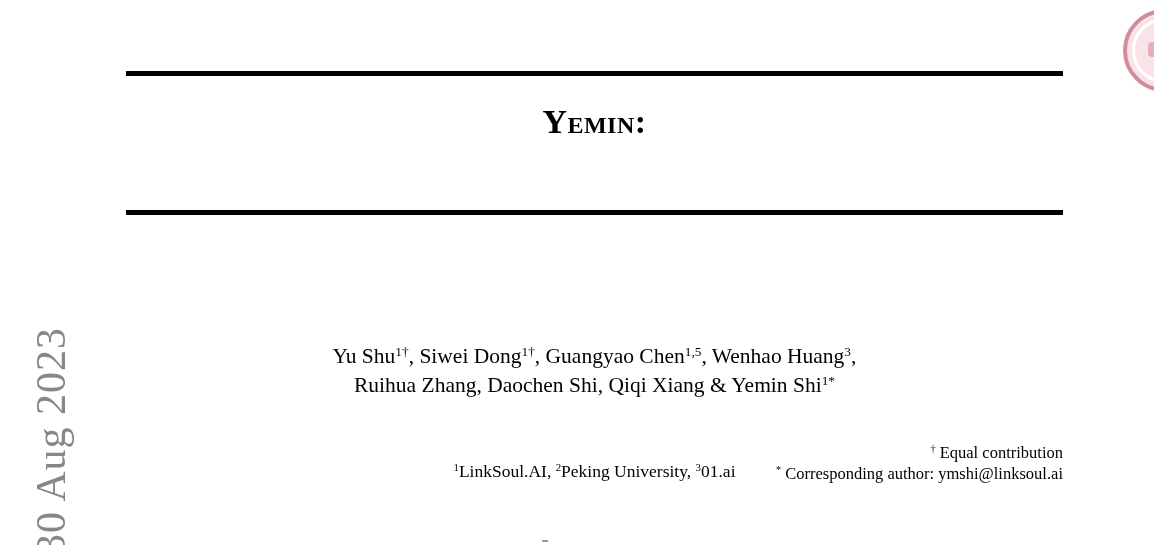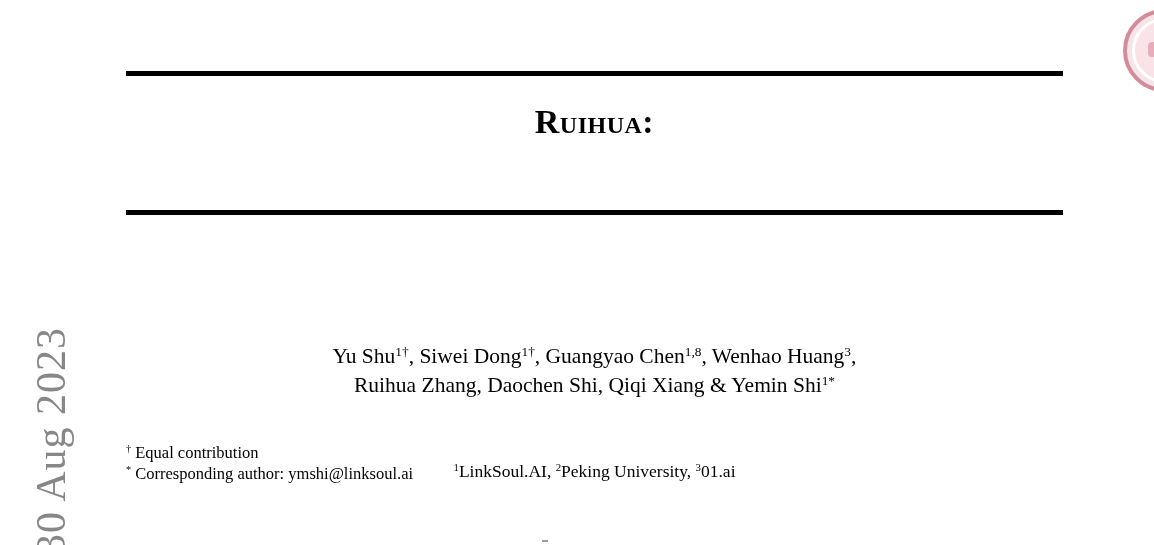--- a/index.html
+++ b/index.html
@@ -51,21 +51,21 @@
   }
   .affiliations {
     left: 126px; top: 416px; width: 937px;
     text-align: center;
     font-size: 17.5px;
     line-height: 21px;
     margin-top: 45px;
   }
   .footnotes {
     left: 126px; top: 444px; width: 937px;
-    text-align: left;
+    text-align: right;
     font-size: 16.5px;
     line-height: 18.5px;
   }
   sup {
     font-size: 62%;
     vertical-align: baseline;
     position: relative;
     top: -0.55em;
     letter-spacing: 0;
   }
@@ -99,25 +99,25 @@
 </style>
 </head>
 <body>
 
 <div class="abs watermark">30 Aug 2023</div>
 
 <div class="abs rule rule-top"></div>
 <div class="abs rule rule-bottom"></div>
 
 <div class="abs title-block">
-  <div>Ruihua:</div>
+  <div>Yemin:</div>
 </div>
 
 <div class="abs authors-block">
-  <div>Yu Shu<sup>1†</sup>, Siwei Dong<sup>1†</sup>, Guangyao Chen<sup>1,8</sup>, Wenhao Huang<sup>3</sup>,</div>
+  <div>Yu Shu<sup>1†</sup>, Siwei Dong<sup>1†</sup>, Guangyao Chen<sup>1,5</sup>, Wenhao Huang<sup>3</sup>,</div>
   <div>Ruihua Zhang, Daochen Shi, Qiqi Xiang &amp; Yemin Shi<sup>1*</sup></div>
 </div>
 
 <div class="abs affiliations"><sup>1</sup>LinkSoul.AI, <sup>2</sup>Peking University, <sup>3</sup>01.ai</div>
 
 <div class="abs footnotes">
   <div><sup>†</sup> Equal contribution</div>
   <div><sup>*</sup> Corresponding author: ymshi@linksoul.ai</div>
 </div>
 

